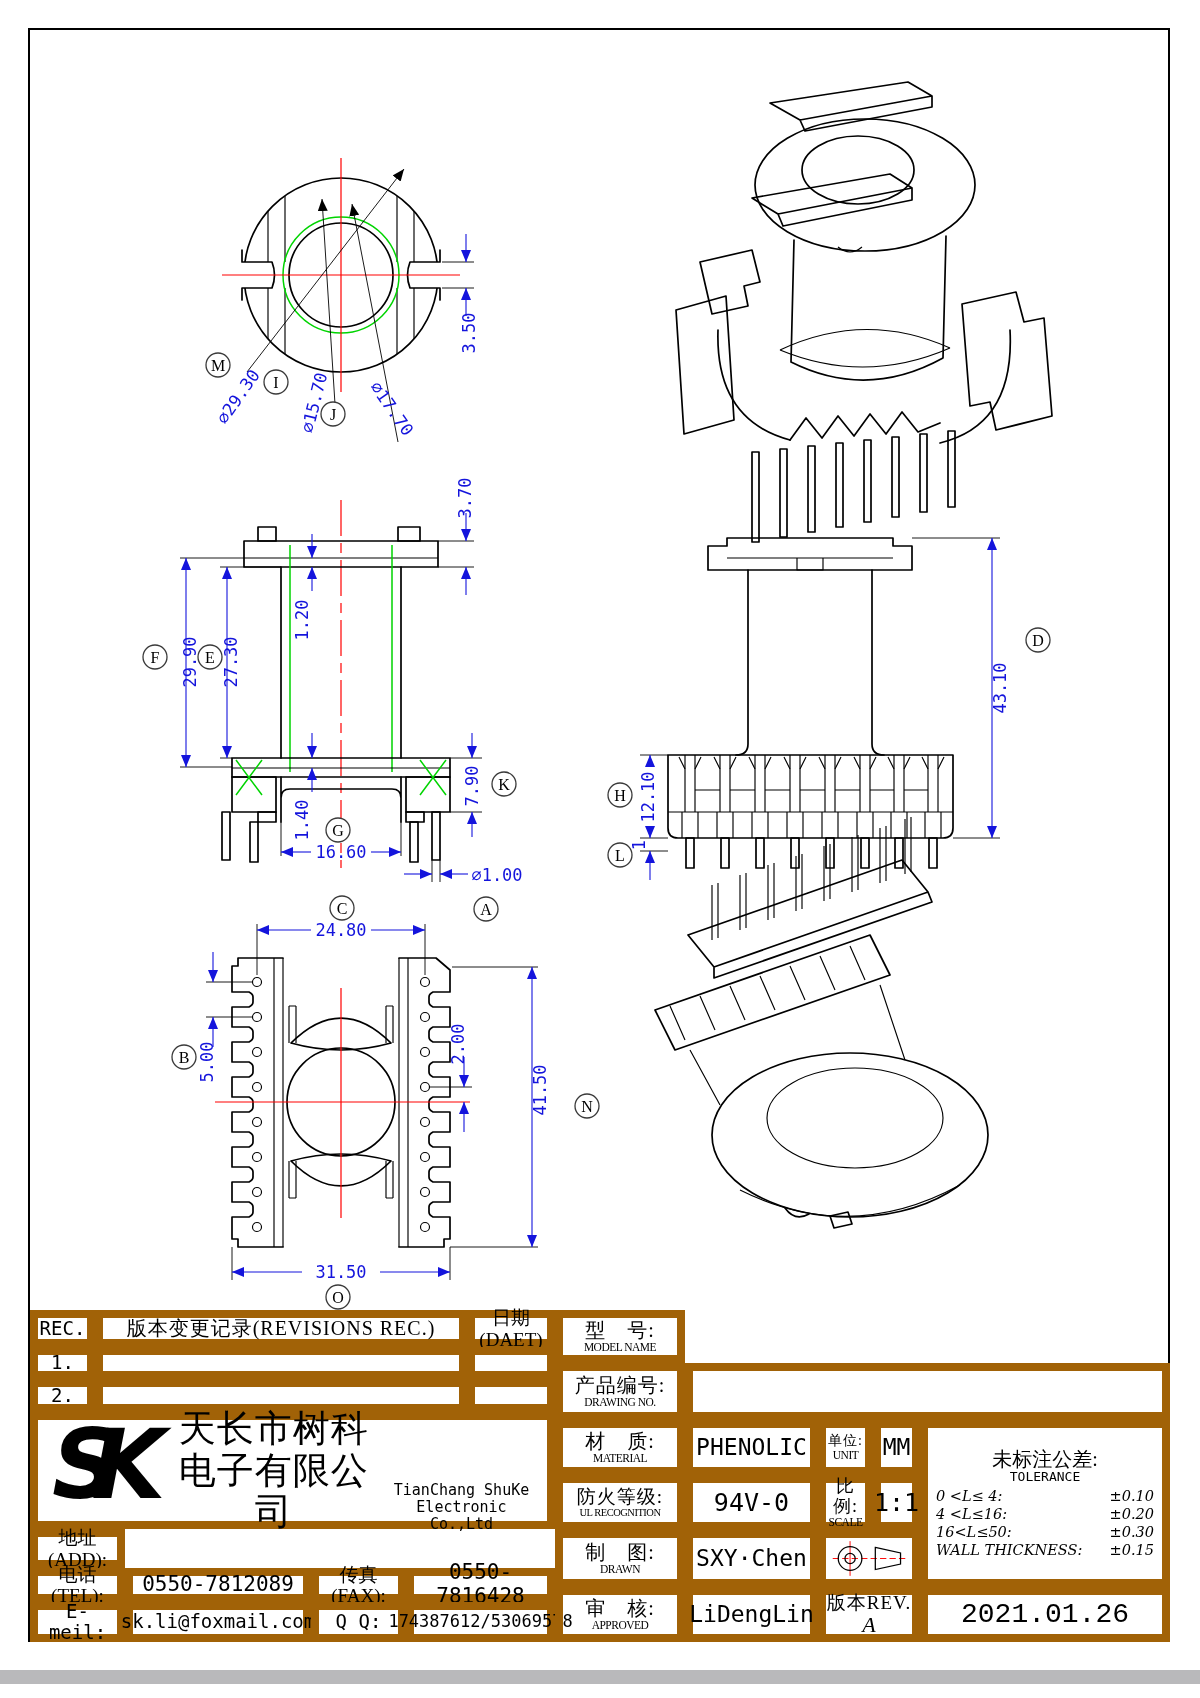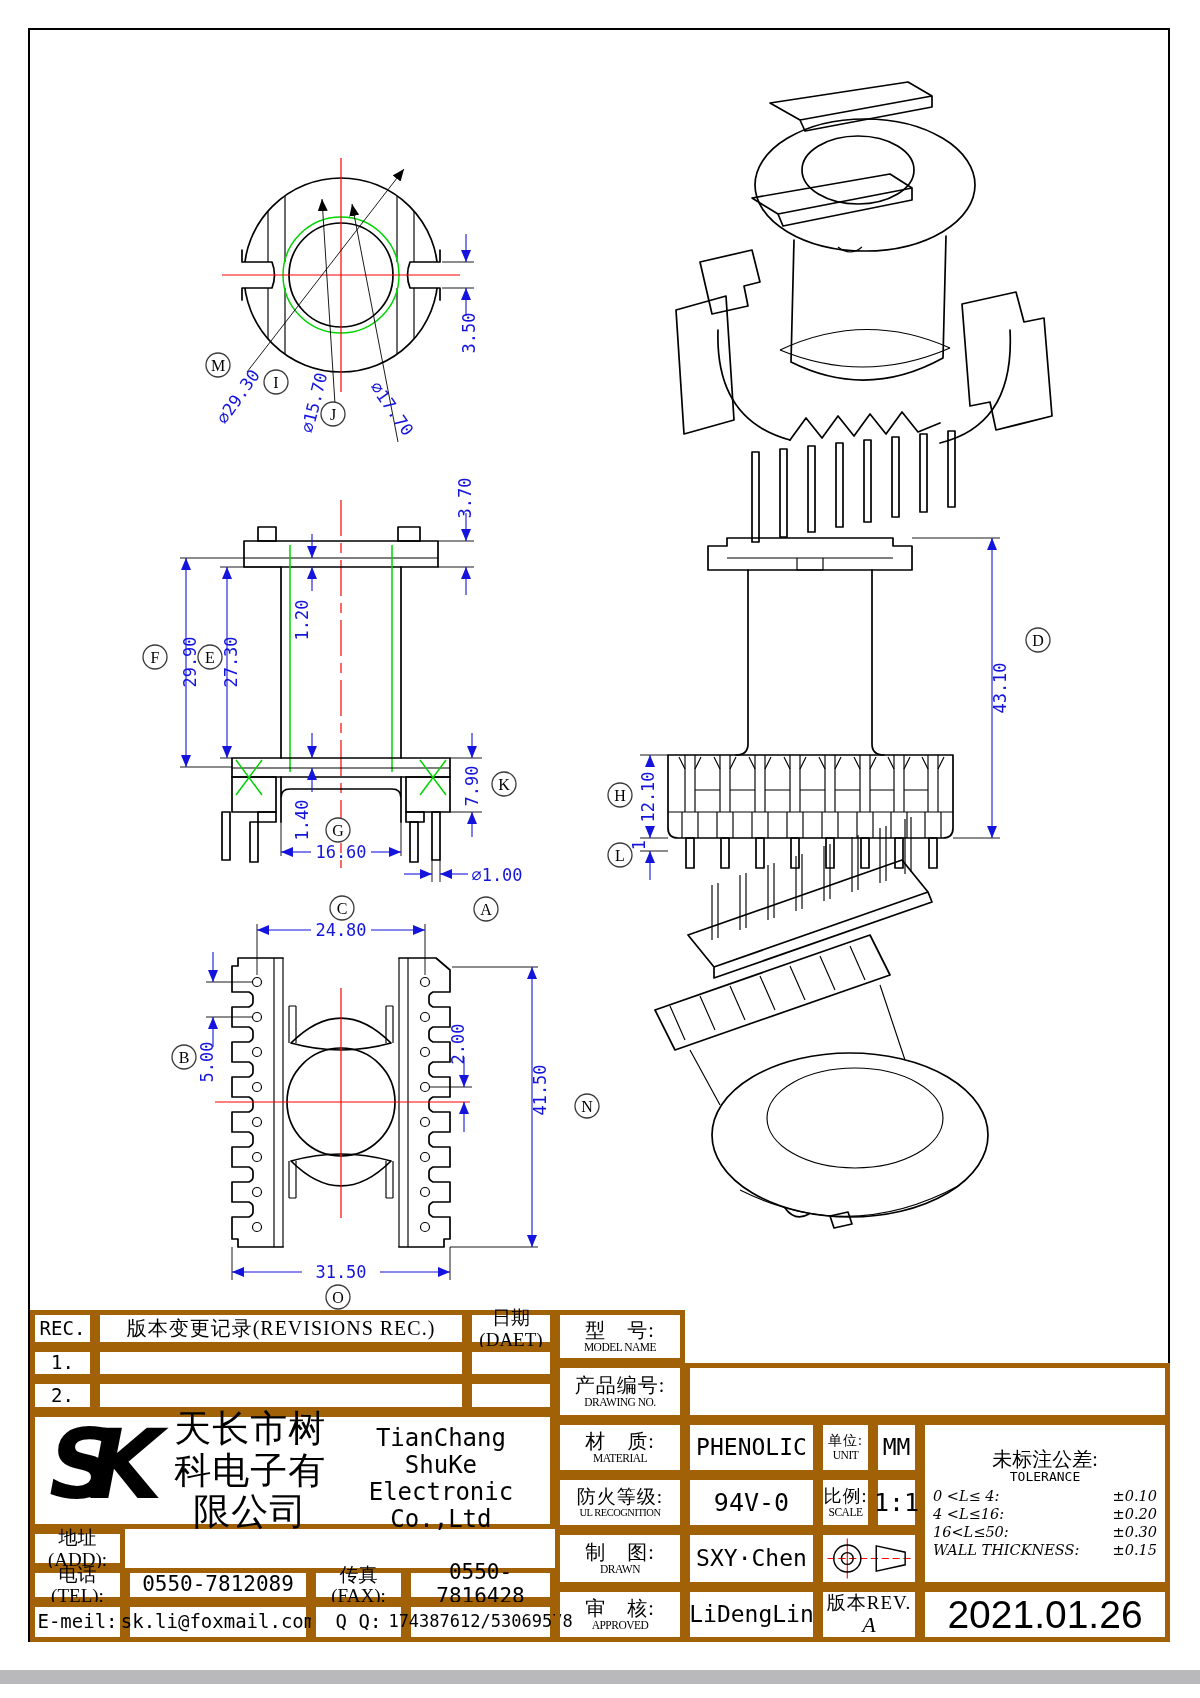--- a/index.html
+++ b/index.html
@@ -9,38 +9,38 @@
   .art .k{stroke:#000;fill:none;stroke-width:1.7;stroke-linejoin:round;stroke-linecap:round}
   .art .k2{stroke:#000;fill:none;stroke-width:1.15;stroke-linejoin:round}
   .art .wf{fill:#fff;stroke:none}
   .art .dm{stroke:#1414dc;fill:none;stroke-width:1.1}
   .art .xl{stroke:#000;fill:none;stroke-width:0.9}
   .art .rd{stroke:#f00;fill:none;stroke-width:1.2}
   .art .gn{stroke:#00d400;fill:none;stroke-width:1.5}
   .art text.d{font-family:"DejaVu Sans Mono",monospace;font-size:17px;fill:#1414dc;text-anchor:middle}
   .art g.co circle{fill:#fff;stroke:#3a3a3a;stroke-width:1.3}
   .art g.co text{font-family:"Liberation Serif",serif;font-size:16px;fill:#000;text-anchor:middle}
-  .cell{position:absolute;border:5px solid #a16207;box-sizing:border-box;display:flex;flex-direction:column;align-items:center;justify-content:center;line-height:1.12;color:#000;text-align:center}
+  .cell{position:absolute;border:8px solid #a16207;box-sizing:border-box;display:flex;flex-direction:column;align-items:center;justify-content:center;line-height:1.12;color:#000;text-align:center}
   .cn{font-size:20px;letter-spacing:1px}
   .en{font-size:11.5px;font-family:Liberation Serif, serif;letter-spacing:-0.5px}
   .mono{font-family:"DejaVu Sans Mono",monospace}
   .v22{font-family:"DejaVu Sans Mono",monospace;font-size:21px}
   .v26{font-family:"DejaVu Sans Mono",monospace;font-size:25px}
   .lbl19{font-size:19px}
   .company{justify-content:flex-start;flex-direction:row;align-items:center;padding:0 6px}
   .logo{font-family:"DejaVu Sans",sans-serif;font-weight:bold;font-style:italic;font-size:96px;line-height:.9;letter-spacing:-30px;padding:0 30px 10px 8px}
   .cname{display:flex;flex-direction:row;align-items:flex-end;flex:1}
   .cname .big{font-size:37px;letter-spacing:1px}
-  .cname .small{font-family:"DejaVu Sans Mono",monospace;font-size:24px;margin-top:16px}
+  .cname .small{font-family:"DejaVu Sans Mono",monospace;font-size:15px;margin-top:16px}
   .tol{justify-content:center;padding:6px 8px}
   .tol .t1{font-size:20px}
   .tol .t2{font-family:"DejaVu Sans Mono",monospace;font-size:13px;margin-bottom:2px}
   .tolrow{display:flex;width:100%;justify-content:space-between;font-family:"DejaVu Serif",serif;font-style:italic;font-size:14.5px;line-height:1.25}
   .rev{font-style:italic;font-size:22px}
-  .date{font-family:Liberation Sans, sans-serif;font-size:39px}
+  .date{font-family:Liberation Mono, monospace;font-size:28px}
 </style>
 </head>
 <body>
 
 <div class="page">
   <div class="frame"></div>
 
   <svg class="art" viewBox="0 0 1200 1698">
     <defs>
       <marker id="ma" orient="auto-start-reverse" markerWidth="14" markerHeight="10" refX="12" refY="5" markerUnits="userSpaceOnUse">

